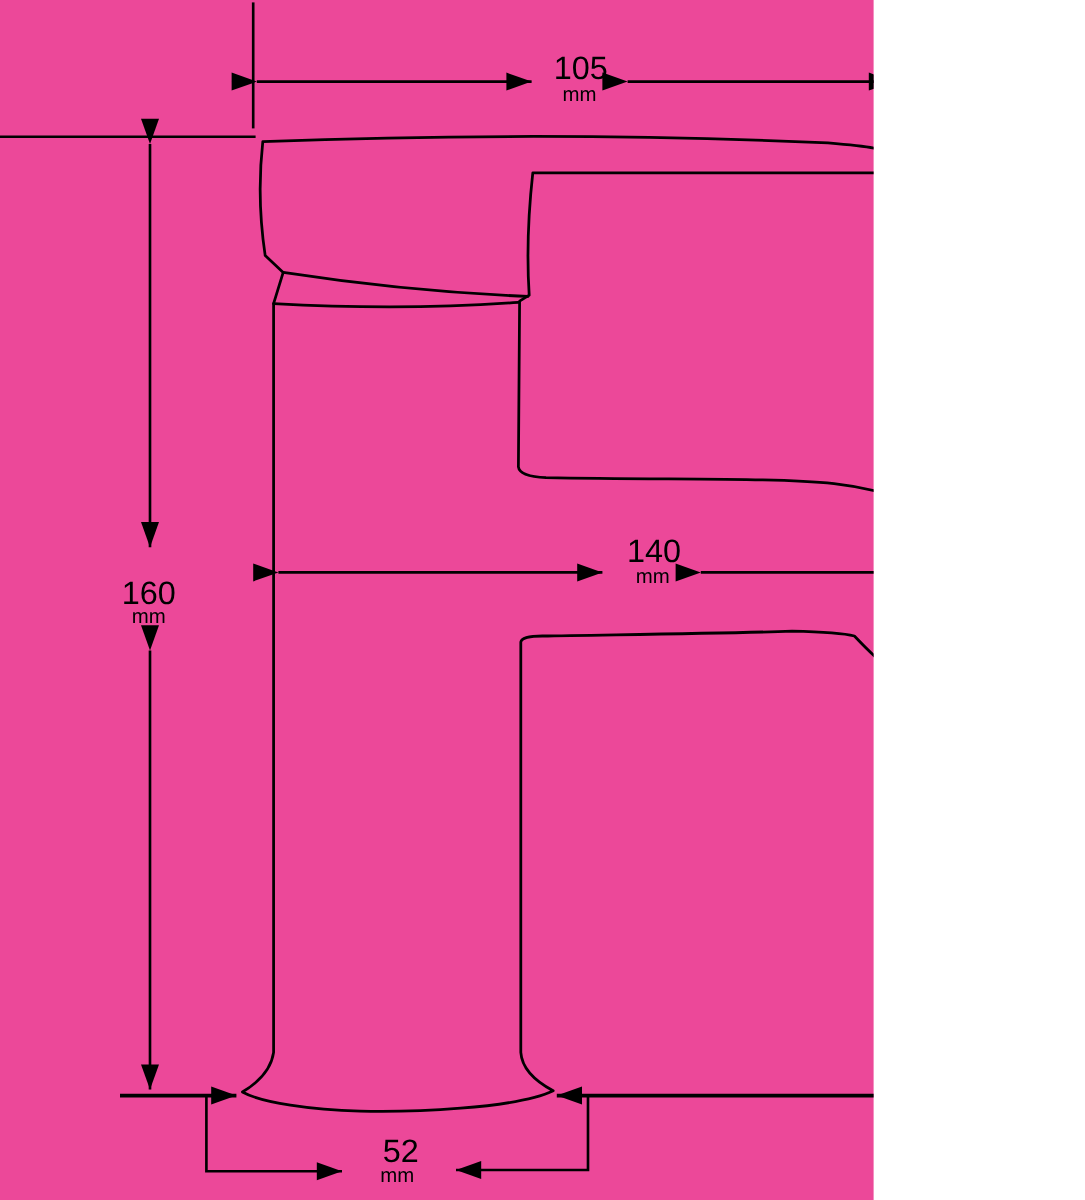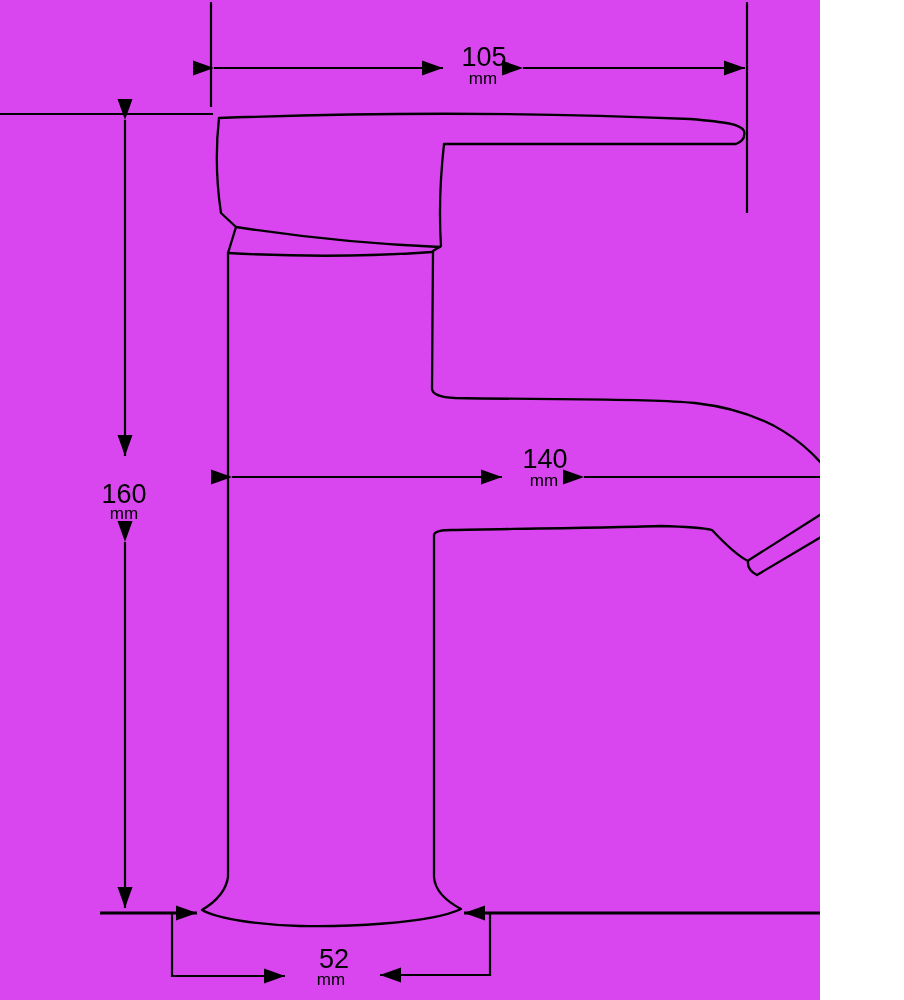--- a/index.html
+++ b/index.html
@@ -3,23 +3,23 @@
 <meta charset="utf-8">
 <style>
   html, body {
     margin: 0;
     padding: 0;
     background: #ffffff;
     font-family: "Liberation Sans", sans-serif;
   }
   .drawing-wrap {
     position: relative;
-    width: 820px;
+    width: 728px;
     height: 1000px;
-    background: #d946ef;
+    background: #ec4899;
     overflow: hidden;
   }
   svg { display: block; }
   .dim-number {
     font-family: "Liberation Sans", sans-serif;
     font-size: 27px;
     fill: #000000;
     text-anchor: middle;
   }
   .dim-unit {

